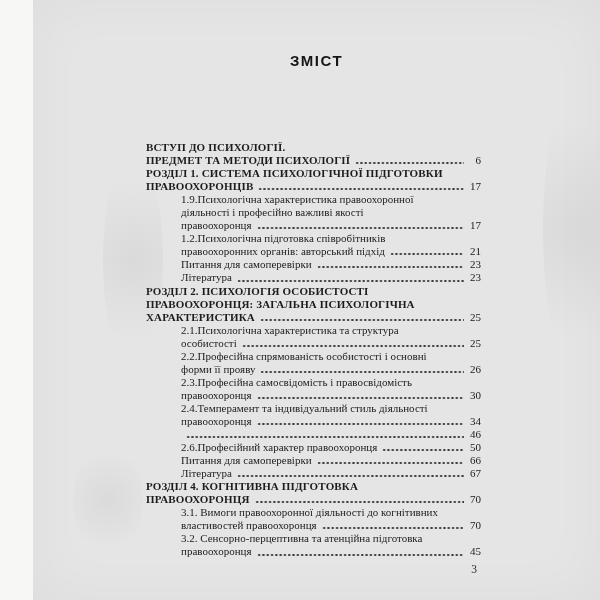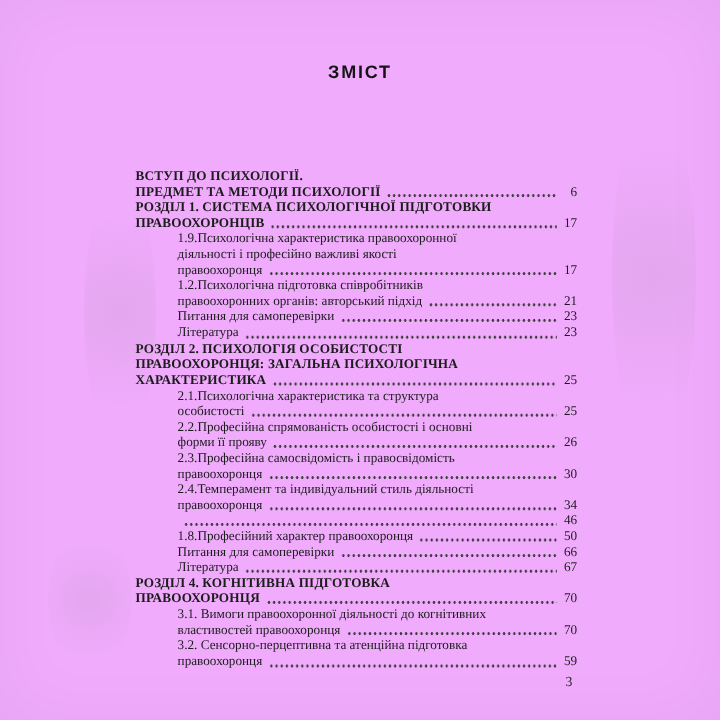--- a/index.html
+++ b/index.html
@@ -11,22 +11,23 @@
     height: 600px;
     background: #f7f7f5;
     position: relative;
     overflow: hidden;
     font-family: "Liberation Serif", serif;
     color: #1c1c1c;
   }
   .scan-page {
     position: absolute;
     inset: 0;
-    background: #f0abfc;
+    background: #e5e5e5;
     box-shadow: inset 0 0 60px rgba(0,0,0,0.035);
+    margin-left: 33px;
   }
   
   .smudge {
     position: absolute;
     border-radius: 50%;
     background: radial-gradient(circle, rgba(120,120,120,0.10), rgba(120,120,120,0) 70%);
     pointer-events: none;
   }
   .smudge.s1 { left: 70px; top: 150px; width: 60px; height: 220px; }
   .smudge.s2 { left: 40px; top: 440px; width: 70px; height: 120px; }
@@ -219,21 +220,21 @@
     <span class="dot-leader"></span>
     <span class="toc-page-num">34</span>
   </div>
 
   <div class="toc-row lvl1">
     <span class="dot-leader"></span>
     <span class="toc-page-num">46</span>
   </div>
 
   <div class="toc-row lvl1">
-    <span class="entry-text">1.8.Професійний характер правоохоронця</span>
+    <span class="entry-text">2.6.Професійний характер правоохоронця</span>
     <span class="dot-leader"></span>
     <span class="toc-page-num">50</span>
   </div>
 
   <div class="toc-row lvl1">
     <span class="entry-text">Питання для самоперевірки</span>
     <span class="dot-leader"></span>
     <span class="toc-page-num">66</span>
   </div>
 
@@ -266,18 +267,18 @@
   </div>
 
   <div class="toc-row lvl1">
     <span class="entry-text">3.2. Сенсорно-перцептивна та атенційна підготовка</span>
 
   </div>
 
   <div class="toc-row lvl1">
     <span class="entry-text">правоохоронця</span>
     <span class="dot-leader"></span>
-    <span class="toc-page-num">59</span>
+    <span class="toc-page-num">45</span>
   </div>
 </div>
 
   <div class="folio">3</div>
 </div>
 
 </body></html>

